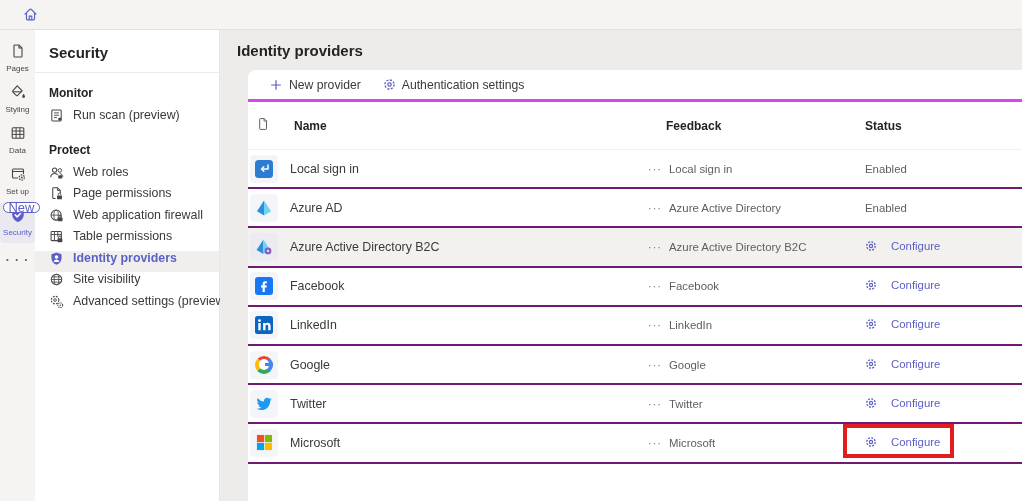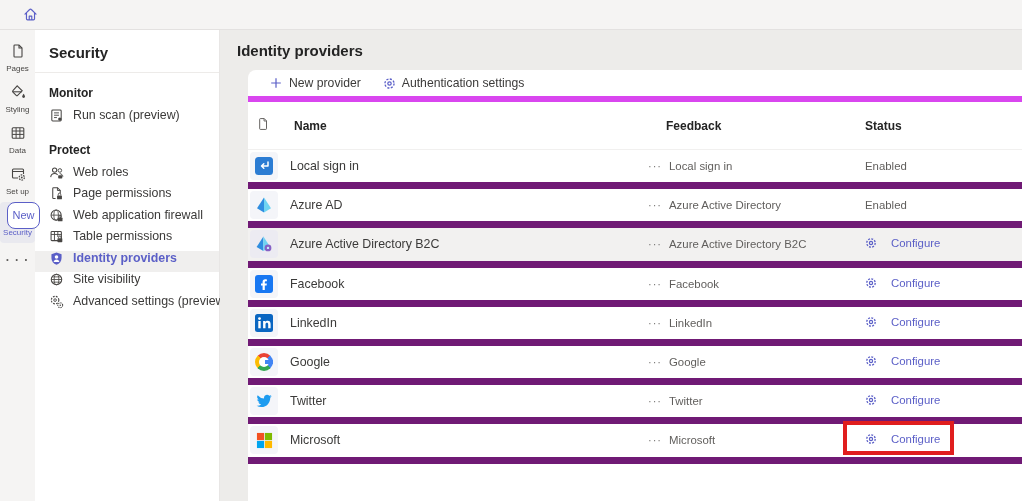--- a/index.html
+++ b/index.html
@@ -16,53 +16,53 @@
   .rail { width:35px; background:#f5f4f3; padding-top:8px; display:flex;
     flex-direction:column; align-items:center; flex:none; }
   .rail-item { width:35px; height:41px; display:flex; flex-direction:column;
     align-items:center; justify-content:center; gap:2px; cursor:pointer; }
   .rail-icon { position:relative; width:18px; height:18px; display:flex;
     align-items:center; justify-content:center; }
   .rail-label { font-size:8px; color:#484644; white-space:nowrap; }
   .rail-item.selected { background:rgba(91,95,199,0.07); border-radius:4px; }
   .rail-item.selected .rail-label { color:#5b5fc7; }
   .rail-badge { position:absolute; top:-6px; right:-13px; background:#fff;
-    border:1px solid #5b5fc7; color:#5b5fc7; font-size:11px; line-height:9px;
-    padding:8px 4px; border-radius:8px; }
+    border:1px solid #5b5fc7; color:#5b5fc7; font-size:13px; line-height:9px;
+    padding:0 4px; border-radius:8px; }
   .rail-more { margin-top:10px; color:#605e5c; font-size:12px; letter-spacing:1px;
     cursor:pointer; font-weight:bold; }
   
   .sidebar { width:185px; background:#fff; border-right:1px solid #e8e6e5; flex:none; }
   .side-title { padding:14px 14px 11px; font-size:15px; font-weight:700; color:#242424;
     border-bottom:1px solid #edebe9; }
   .section-label { padding:13px 14px 8px; font-size:12px; font-weight:700; color:#242424; }
   .side-item { display:flex; gap:9px; height:21.5px;
     padding:0 14px; font-size:12.4px; color:#3b3a39; cursor:pointer; white-space:nowrap; }
   .side-item .side-ic { width:15px; height:15px; display:flex; align-items:center;
     justify-content:center; flex:none; }
   .side-item.selected { background:#f0efee; color:#5b5fc7; font-weight:600; }
   
   .main { flex:1; min-width:0; background:#edecea; display:flex; flex-direction:column; }
   .band { height:40px; flex:none; display:flex; align-items:center; padding-left:17px;
     font-size:15px; font-weight:700; color:#242424; }
   .card { flex:1; background:#fff; margin-left:28px; border-top-left-radius:8px;
     display:flex; flex-direction:column; overflow:hidden; }
   .toolbar { height:32px; flex:none; display:flex; align-items:center; gap:10px;
-    padding-left:15px; border-bottom:6px solid #d946ef; }
+    padding-left:15px; border-bottom:3px solid #d946ef; }
   .toolbar-btn { display:flex; align-items:center; gap:6px; font-size:12.2px;
     color:#3b3a39; cursor:pointer; padding:4px 6px; }
   .toolbar-btn .tb-ic { color:#5b5fc7; display:flex; align-items:center; }
   .thead { display:grid; grid-template-columns:398px 215px 1fr; height:48px;
     align-items:center; border-bottom:1px solid #f1f0ef; padding-left:2px;
     font-size:12px; font-weight:700; color:#242424; }
   .th-name { display:flex; align-items:center; padding-left:6px; gap:24px; }
   .th-provider { padding-left:18px; }
   .th-status { padding-left:2px; }
   .row { display:grid; grid-template-columns:398px 215px 1fr; height:39.2px;
-    align-items:center; border-bottom:7px solid #701a75; padding-left:2px; cursor:pointer; }
+    align-items:center; border-bottom:2px solid #701a75; padding-left:2px; cursor:pointer; }
   .row.highlighted { background:#f2f1f0; }
   .name-cell { display:flex; align-items:center; gap:12px; font-size:12.4px; color:#3b3a39; }
   .brand-tile { width:28px; height:28px; border-radius:4px; background:#f4f5f9;
     display:flex; align-items:center; justify-content:center; flex:none; }
   .row.highlighted .brand-tile { background:#ecebf2; }
   .provider-cell { display:flex; align-items:center; gap:7px; font-size:11.4px; color:#605e5c; }
   .more-dots { font-size:11px; color:#797775; letter-spacing:1px; cursor:pointer; }
   .status-cell { font-size:11.4px; color:#605e5c; padding-left:2px; }
   .status-link { display:inline-flex; align-items:center; gap:14px; color:#5b5fc7;
     cursor:pointer; position:relative; }

